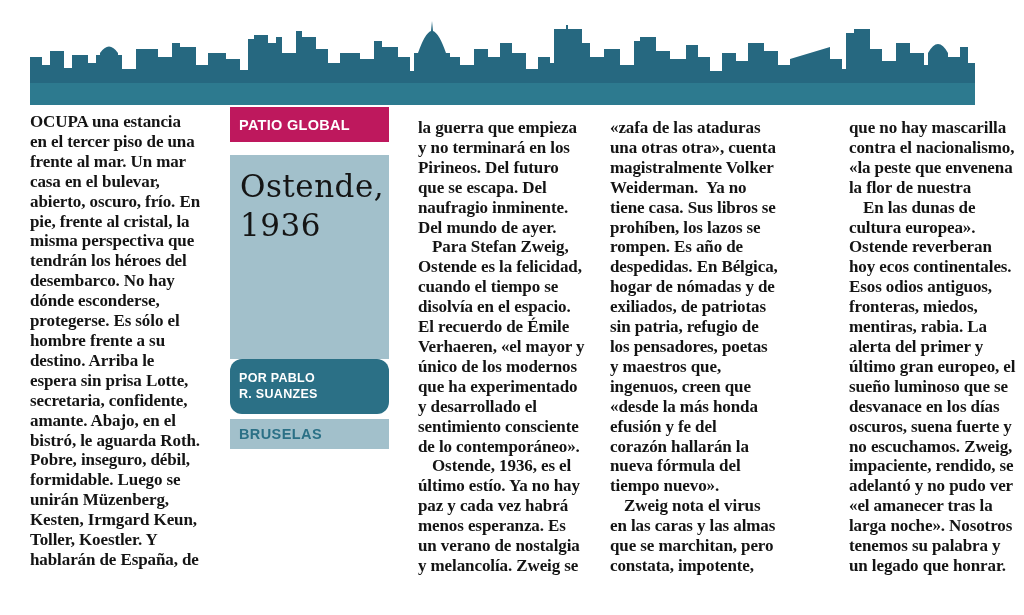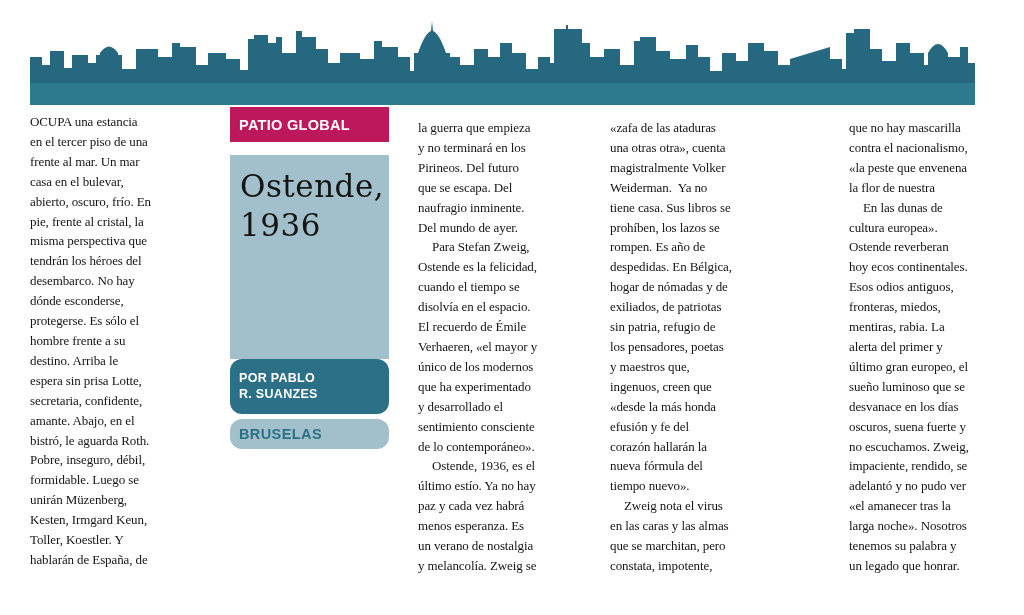--- a/index.html
+++ b/index.html
@@ -1,42 +1,42 @@
 <!DOCTYPE html>
 <html><head>
 <meta charset="utf-8">
 <style>
   html,body{margin:0;padding:0;background:#ffffff;}
   .page{position:relative;width:1024px;height:615px;background:#ffffff;overflow:hidden;
         font-family:"Liberation Serif", serif;}
   .skyline{position:absolute;left:30px;top:13px;width:945px;height:92px;display:block;}
 
   .text-col{position:absolute;top:118px;width:190px;
-            font-family:"Liberation Serif", serif;font-weight:400;
-            font-size:13px;line-height:19.9px;color:#141414;
+            font-family:"Liberation Serif", serif;font-weight:700;
+            font-size:17px;line-height:19.9px;color:#141414;
             letter-spacing:-0.1px;white-space:nowrap;}
   .text-col .line{white-space:pre;}
   .text-col .line.indent{padding-left:14px;}
   #col-0{left:30px;top:112px;}
   #col-1{left:418px;}
   #col-2{left:610px;}
   #col-3{left:804px;margin-left:45px;}
 
   .feature-box{position:absolute;left:230px;top:107px;width:159px;
                font-family:"Liberation Sans", sans-serif;}
   .kicker{height:35px;line-height:36px;padding-left:9px;
           font-weight:700;font-size:14.5px;letter-spacing:0.3px;color:#ffffff;}
   .title-area{height:204px;box-sizing:border-box;padding:12px 8px 0 10px;
               font-family:"DejaVu Serif", serif;font-weight:400;
               font-size:31px;line-height:39px;color:#151515;letter-spacing:0.5px;margin-top:13px;}
   .byline{height:55px;box-sizing:border-box;padding:11px 0 0 9px;
           font-weight:700;font-size:12.5px;line-height:16px;
           letter-spacing:0.3px;color:#ffffff;}
   .location{height:30px;line-height:31px;padding-left:9px;margin-top:5px;
-            font-weight:700;font-size:14.5px;letter-spacing:0.4px;border-radius:12px;}
+            font-weight:700;font-size:14.5px;letter-spacing:0.4px;}
 </style>
 </head>
 <body>
 
 <div class="page">
 
   <svg class="skyline" viewBox="0 0 945 92" preserveAspectRatio="none">
     <rect x="0" y="66" width="945" height="26" fill="#2d7a8f"></rect>
     <path fill="#266880" d="M0,70 V44 H12 V52 H20 V38 H34 V55 H42 V42 H58 V50 H66 V42 H70 V40 Q79,27 88,40 V42 H92 V56
          H106 V36 H128 V44 H142 V30 H150 V34 H166 V52 H178 V40 H196 V46 H210 V57

